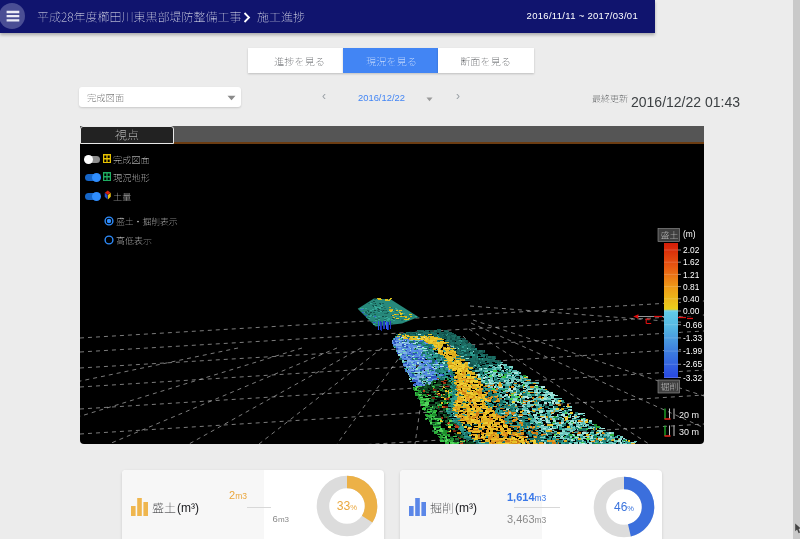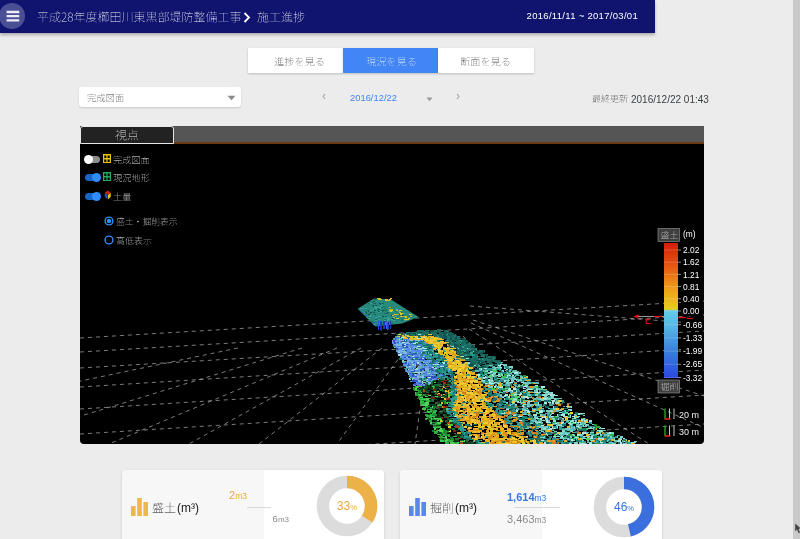--- a/index.html
+++ b/index.html
@@ -35,29 +35,29 @@
     <path transform="translate(0,11.4)" fill="#3f4246" d="M1.7 -5.3H5.3V-5.0H1.7ZM1.2 -0.9H5.3V-0.6H1.2ZM1.0 -8.1H1.3V0.2H1.0ZM3.4 -8.4H3.7V-1.2H3.4ZM3.3 -5.2 3.6 -5.1Q3.4 -4.5 3.1 -3.9Q2.8 -3.3 2.4 -2.8Q2.1 -2.2 1.7 -1.9Q1.7 -1.9 1.6 -2.0Q1.6 -2.1 1.5 -2.1Q1.9 -2.4 2.2 -2.9Q2.5 -3.4 2.8 -4.0Q3.1 -4.6 3.3 -5.2ZM4.8 -7.8 5.1 -7.7Q4.9 -7.3 4.7 -6.7Q4.5 -6.2 4.3 -5.9L4.0 -6.0Q4.2 -6.2 4.3 -6.6Q4.5 -6.9 4.6 -7.2Q4.8 -7.6 4.8 -7.8ZM1.9 -7.7 2.2 -7.8Q2.4 -7.4 2.5 -6.9Q2.7 -6.4 2.7 -6.0L2.4 -5.9Q2.4 -6.3 2.2 -6.8Q2.1 -7.3 1.9 -7.7ZM3.6 -4.4Q3.7 -4.3 3.9 -4.1Q4.1 -3.9 4.4 -3.7Q4.6 -3.5 4.9 -3.3Q5.1 -3.1 5.2 -3.0L4.9 -2.7Q4.8 -2.8 4.6 -3.1Q4.4 -3.3 4.2 -3.5Q4.0 -3.7 3.7 -3.9Q3.5 -4.1 3.4 -4.2ZM6.0 -5.0H9.8V-4.7H6.0ZM8.1 -4.8H8.4V0.7H8.1ZM5.8 -7.5 6.3 -7.4Q6.2 -7.3 6.1 -7.3V-3.9Q6.1 -3.4 6.1 -2.8Q6.0 -2.1 5.9 -1.5Q5.7 -0.9 5.4 -0.3Q5.1 0.3 4.6 0.9Q4.6 0.8 4.6 0.8Q4.5 0.7 4.5 0.7Q4.4 0.7 4.4 0.7Q5.0 -0.0 5.3 -0.8Q5.6 -1.6 5.7 -2.4Q5.8 -3.2 5.8 -3.9ZM9.3 -8.3 9.6 -8.0Q9.1 -7.8 8.5 -7.7Q7.9 -7.5 7.3 -7.3Q6.6 -7.2 6.0 -7.1Q6.0 -7.1 5.9 -7.2Q5.9 -7.3 5.9 -7.3Q6.5 -7.4 7.1 -7.6Q7.8 -7.7 8.4 -7.9Q8.9 -8.1 9.3 -8.3Z M13.8 -3.9H16.7V-3.6H13.8ZM13.8 -2.1H16.8V-1.8H13.8ZM11.6 -0.1H19.1V0.2H11.6ZM11.4 -5.8H19.2V0.7H18.9V-5.4H11.7V0.7H11.4ZM13.6 -5.6H13.9V0.0H13.6ZM16.6 -5.6H16.9V-0.0H16.6ZM15.1 -7.6 15.4 -7.4Q15.3 -7.0 15.1 -6.5Q15.0 -5.9 14.8 -5.6L14.5 -5.7Q14.6 -5.9 14.7 -6.3Q14.8 -6.6 14.9 -6.9Q15.0 -7.3 15.1 -7.6ZM10.9 -7.7H19.7V-7.4H10.9Z M24.8 -7.9Q24.8 -7.6 24.7 -7.2Q24.6 -6.8 24.4 -6.4Q24.2 -5.8 23.8 -5.2Q23.5 -4.7 23.1 -4.2Q23.4 -4.4 23.7 -4.5Q23.9 -4.6 24.2 -4.7Q24.5 -4.7 24.8 -4.7Q25.3 -4.7 25.7 -4.4Q26.1 -4.1 26.1 -3.6Q26.1 -3.4 26.1 -3.1Q26.1 -2.8 26.1 -2.5Q26.1 -2.1 26.1 -1.8Q26.1 -1.5 26.1 -1.2H25.8Q25.8 -1.5 25.8 -1.8Q25.8 -2.1 25.8 -2.5Q25.8 -2.8 25.8 -3.1Q25.8 -3.4 25.8 -3.6Q25.8 -4.0 25.5 -4.2Q25.2 -4.4 24.7 -4.4Q24.2 -4.4 23.7 -4.2Q23.2 -4.0 22.8 -3.7Q22.6 -3.5 22.4 -3.2Q22.2 -2.9 21.9 -2.7L21.6 -2.9Q22.4 -3.7 22.9 -4.4Q23.4 -5.0 23.7 -5.5Q23.9 -6.0 24.1 -6.4Q24.3 -6.8 24.4 -7.2Q24.5 -7.6 24.5 -8.0ZM21.7 -6.7Q22.1 -6.6 22.6 -6.6Q23.0 -6.6 23.3 -6.6Q24.0 -6.6 24.8 -6.6Q25.6 -6.7 26.4 -6.7Q27.1 -6.8 27.8 -6.9V-6.6Q27.3 -6.5 26.7 -6.5Q26.1 -6.4 25.6 -6.4Q25.0 -6.3 24.4 -6.3Q23.8 -6.3 23.3 -6.3Q23.1 -6.3 22.8 -6.3Q22.6 -6.3 22.3 -6.3Q22.0 -6.3 21.7 -6.3ZM29.2 -4.7Q29.1 -4.6 29.0 -4.6Q28.9 -4.6 28.8 -4.5Q28.7 -4.5 28.6 -4.4Q28.0 -4.2 27.3 -3.9Q26.5 -3.6 25.8 -3.2Q25.2 -2.9 24.8 -2.6Q24.3 -2.3 24.0 -1.9Q23.8 -1.5 23.8 -1.1Q23.8 -0.7 23.9 -0.5Q24.1 -0.3 24.4 -0.2Q24.8 -0.0 25.1 -0.0Q25.5 0.0 26.0 0.0Q26.5 0.0 27.2 -0.0Q28.0 -0.1 28.6 -0.2L28.6 0.1Q28.2 0.2 27.7 0.2Q27.2 0.3 26.8 0.3Q26.3 0.3 25.9 0.3Q25.3 0.3 24.7 0.2Q24.1 0.1 23.8 -0.2Q23.5 -0.5 23.5 -1.1Q23.5 -1.5 23.6 -1.8Q23.8 -2.2 24.1 -2.4Q24.5 -2.7 24.9 -3.0Q25.3 -3.2 25.7 -3.5Q26.2 -3.7 26.7 -4.0Q27.2 -4.2 27.7 -4.4Q28.1 -4.5 28.5 -4.7Q28.7 -4.8 28.8 -4.9Q28.9 -4.9 29.0 -5.0Z M32.9 -6.0V-4.5H38.5V-6.0ZM32.9 -4.2V-2.8H38.5V-4.2ZM32.9 -7.8V-6.3H38.5V-7.8ZM32.6 -8.1H38.8V-2.4H32.6ZM36.5 -2.6H36.8V0.0Q36.8 0.2 37.0 0.3Q37.1 0.3 37.5 0.3Q37.5 0.3 37.8 0.3Q38.1 0.3 38.4 0.3Q38.7 0.3 39.0 0.3Q39.3 0.3 39.4 0.3Q39.7 0.3 39.8 0.2Q39.9 0.1 39.9 -0.2Q40.0 -0.5 40.0 -1.2Q40.1 -1.2 40.1 -1.1Q40.2 -1.1 40.2 -1.1Q40.3 -1.1 40.3 -1.0Q40.3 -0.4 40.2 0.0Q40.1 0.4 40.0 0.5Q39.8 0.6 39.4 0.6Q39.4 0.6 39.2 0.6Q39.0 0.6 38.7 0.6Q38.5 0.6 38.2 0.6Q37.9 0.6 37.7 0.6Q37.5 0.6 37.5 0.6Q37.1 0.6 36.9 0.6Q36.7 0.6 36.6 0.4Q36.5 0.3 36.5 0.0ZM34.1 -2.6H34.5Q34.4 -1.9 34.2 -1.4Q34.0 -0.9 33.6 -0.5Q33.2 -0.1 32.7 0.2Q32.1 0.5 31.3 0.7Q31.3 0.7 31.2 0.6Q31.2 0.6 31.2 0.5Q31.1 0.5 31.1 0.4Q31.9 0.3 32.4 -0.0Q33.0 -0.3 33.3 -0.7Q33.7 -1.0 33.9 -1.5Q34.0 -2.0 34.1 -2.6Z M43.4 -7.3Q43.5 -7.3 43.7 -7.2Q43.8 -7.2 43.9 -7.2Q44.1 -7.2 44.5 -7.3Q44.8 -7.3 45.3 -7.3Q45.8 -7.3 46.3 -7.3Q46.7 -7.3 47.1 -7.4Q47.5 -7.4 47.6 -7.4Q47.8 -7.4 47.8 -7.4Q47.9 -7.4 48.0 -7.5L48.2 -7.2Q48.1 -7.1 48.0 -7.0Q47.9 -6.9 47.8 -6.8Q47.6 -6.7 47.2 -6.4Q46.9 -6.0 46.4 -5.6Q46.0 -5.2 45.5 -4.9Q45.0 -4.5 44.7 -4.2Q45.1 -4.3 45.6 -4.4Q46.1 -4.5 46.6 -4.5Q47.4 -4.5 48.0 -4.2Q48.6 -3.9 49.0 -3.4Q49.3 -2.9 49.3 -2.2Q49.3 -1.4 48.9 -0.8Q48.4 -0.3 47.7 0.0Q46.9 0.3 46.0 0.3Q45.3 0.3 44.9 0.1Q44.4 -0.0 44.2 -0.3Q44.0 -0.6 44.0 -0.9Q44.0 -1.2 44.2 -1.5Q44.3 -1.7 44.6 -1.9Q44.9 -2.0 45.3 -2.0Q46.0 -2.0 46.4 -1.7Q46.8 -1.4 47.0 -1.0Q47.3 -0.6 47.3 -0.1L47.0 0.0Q47.0 -0.8 46.5 -1.2Q46.1 -1.7 45.3 -1.7Q44.9 -1.7 44.6 -1.5Q44.3 -1.3 44.3 -0.9Q44.3 -0.5 44.8 -0.2Q45.2 0.0 46.0 0.0Q46.8 0.0 47.5 -0.2Q48.2 -0.5 48.6 -1.0Q49.0 -1.5 49.0 -2.2Q49.0 -2.8 48.7 -3.2Q48.4 -3.7 47.8 -3.9Q47.3 -4.2 46.6 -4.2Q45.9 -4.2 45.3 -4.1Q44.8 -4.0 44.4 -3.7Q43.9 -3.5 43.4 -3.1Q43.0 -2.7 42.4 -2.2L42.2 -2.4Q42.5 -2.7 43.0 -3.1Q43.4 -3.4 43.8 -3.8Q44.2 -4.1 44.6 -4.4Q44.9 -4.7 45.1 -4.9Q45.3 -5.1 45.7 -5.4Q46.0 -5.7 46.4 -6.0Q46.8 -6.3 47.2 -6.6Q47.5 -6.9 47.7 -7.1Q47.5 -7.1 47.2 -7.1Q46.8 -7.1 46.3 -7.1Q45.8 -7.0 45.3 -7.0Q44.9 -7.0 44.5 -7.0Q44.1 -7.0 44.0 -6.9Q43.8 -6.9 43.7 -6.9Q43.6 -6.9 43.4 -6.9Z"></path>
   </svg>
 <div style="position:absolute;left:79px;top:86.5px;width:162px;height:20.5px;background:#fff;border-radius:3px;box-shadow:0 1px 2px rgba(0,0,0,0.15)"></div>
 <svg style="position:absolute;left:87px;top:91.1px;" width="39" height="14" viewBox="0 0 39 14">
     <path transform="translate(0,10.4)" fill="#3a3a3a" d="M2.0 -5.0H7.3V-4.7H2.0ZM0.6 -3.2H8.7V-2.9H0.6ZM3.2 -3.1H3.5Q3.4 -2.4 3.2 -1.8Q3.1 -1.2 2.7 -0.8Q2.4 -0.3 1.9 0.1Q1.4 0.4 0.6 0.7Q0.6 0.6 0.5 0.6Q0.5 0.6 0.5 0.5Q0.4 0.5 0.4 0.5Q1.2 0.3 1.7 -0.1Q2.2 -0.4 2.5 -0.9Q2.8 -1.3 3.0 -1.9Q3.1 -2.5 3.2 -3.1ZM5.5 -3.1H5.8V-0.1Q5.8 0.1 5.9 0.1Q6.0 0.2 6.3 0.2Q6.4 0.2 6.6 0.2Q6.8 0.2 7.1 0.2Q7.4 0.2 7.6 0.2Q7.9 0.2 8.0 0.2Q8.2 0.2 8.3 0.1Q8.4 0.0 8.4 -0.3Q8.5 -0.6 8.5 -1.2Q8.5 -1.1 8.6 -1.1Q8.6 -1.1 8.7 -1.1Q8.7 -1.0 8.8 -1.0Q8.8 -0.4 8.7 -0.1Q8.6 0.2 8.5 0.3Q8.3 0.5 8.0 0.5Q8.0 0.5 7.7 0.5Q7.5 0.5 7.2 0.5Q6.9 0.5 6.6 0.5Q6.4 0.5 6.3 0.5Q6.0 0.5 5.8 0.4Q5.7 0.4 5.6 0.3Q5.5 0.1 5.5 -0.1ZM4.5 -7.7H4.8V-6.5H4.5ZM0.8 -6.6H8.5V-4.9H8.2V-6.4H1.1V-4.9H0.8Z M10.8 -4.3H13.3V-4.0H10.8ZM13.1 -4.3H13.4Q13.4 -4.3 13.4 -4.2Q13.4 -4.2 13.4 -4.1Q13.4 -4.1 13.4 -4.1Q13.4 -3.0 13.4 -2.3Q13.3 -1.6 13.3 -1.3Q13.2 -1.0 13.1 -0.9Q13.0 -0.8 12.9 -0.8Q12.8 -0.7 12.6 -0.7Q12.5 -0.7 12.2 -0.7Q11.8 -0.7 11.5 -0.7Q11.5 -0.8 11.5 -0.9Q11.4 -0.9 11.4 -1.0Q11.8 -1.0 12.1 -1.0Q12.5 -1.0 12.6 -1.0Q12.7 -1.0 12.8 -1.0Q12.8 -1.0 12.9 -1.0Q13.0 -1.1 13.0 -1.5Q13.1 -1.8 13.1 -2.4Q13.1 -3.1 13.1 -4.2ZM15.6 -7.4 15.7 -7.6Q16.1 -7.4 16.4 -7.2Q16.8 -7.0 17.1 -6.8Q17.4 -6.6 17.6 -6.4L17.4 -6.2Q17.2 -6.4 16.9 -6.6Q16.6 -6.8 16.3 -7.0Q15.9 -7.2 15.6 -7.4ZM17.1 -4.7 17.4 -4.7Q16.8 -2.8 15.8 -1.5Q14.7 -0.2 13.2 0.6Q13.2 0.6 13.2 0.5Q13.1 0.5 13.1 0.4Q13.1 0.4 13.0 0.4Q14.5 -0.4 15.5 -1.7Q16.6 -3.0 17.1 -4.7ZM10.8 -6.0H18.1V-5.7H10.8ZM10.7 -6.0H11.0V-3.5Q11.0 -3.0 10.9 -2.5Q10.9 -1.9 10.8 -1.4Q10.7 -0.8 10.5 -0.3Q10.3 0.2 10.0 0.7Q10.0 0.6 9.9 0.6Q9.9 0.6 9.8 0.5Q9.8 0.5 9.7 0.5Q10.2 -0.1 10.4 -0.8Q10.6 -1.5 10.6 -2.2Q10.7 -2.9 10.7 -3.5ZM14.6 -7.7H14.9Q14.9 -6.3 15.0 -5.0Q15.1 -3.8 15.4 -2.8Q15.6 -1.8 15.9 -1.1Q16.2 -0.4 16.6 -0.1Q16.9 0.3 17.4 0.3Q17.6 0.3 17.7 -0.1Q17.8 -0.5 17.9 -1.5Q17.9 -1.5 18.0 -1.4Q18.1 -1.4 18.1 -1.4Q18.1 -0.6 18.0 -0.2Q17.9 0.2 17.8 0.4Q17.6 0.6 17.4 0.6Q16.9 0.6 16.5 0.3Q16.2 0.0 15.9 -0.5Q15.6 -1.1 15.3 -1.8Q15.1 -2.6 15.0 -3.5Q14.8 -4.4 14.7 -5.5Q14.6 -6.5 14.6 -7.7Z M25.5 -6.1 25.8 -6.0Q24.9 -4.2 23.6 -2.8Q22.2 -1.5 20.6 -0.6Q20.5 -0.6 20.5 -0.7Q20.5 -0.7 20.4 -0.7Q20.4 -0.8 20.3 -0.8Q22.1 -1.6 23.4 -3.0Q24.7 -4.3 25.5 -6.1ZM20.6 -3.9 20.7 -4.1Q21.5 -3.8 22.2 -3.4Q23.0 -3.1 23.6 -2.7Q24.3 -2.3 24.9 -1.9Q25.5 -1.4 25.9 -1.1L25.8 -0.8Q25.4 -1.2 24.8 -1.6Q24.2 -2.0 23.5 -2.5Q22.8 -2.9 22.1 -3.2Q21.3 -3.6 20.6 -3.9ZM20.7 -6.0 20.9 -6.1Q21.2 -5.7 21.5 -5.3Q21.8 -4.8 21.9 -4.5L21.7 -4.3Q21.6 -4.7 21.3 -5.2Q21.0 -5.6 20.7 -6.0ZM22.6 -6.4 22.8 -6.4Q23.1 -6.0 23.3 -5.5Q23.5 -5.0 23.6 -4.6L23.3 -4.5Q23.3 -4.8 23.2 -5.1Q23.0 -5.4 22.9 -5.7Q22.7 -6.1 22.6 -6.4ZM19.5 -7.3H27.0V0.6H26.7V-7.0H19.8V0.6H19.5ZM19.7 -0.2H26.9V0.1H19.7Z M31.2 -3.6H33.9V-3.3H31.2ZM31.2 -1.9H33.9V-1.6H31.2ZM29.1 -0.1H36.0V0.1H29.1ZM29.0 -5.2H36.1V0.7H35.8V-5.0H29.3V0.7H29.0ZM31.0 -5.1H31.3V0.0H31.0ZM33.8 -5.1H34.0V-0.0H33.8ZM32.3 -6.9 32.7 -6.8Q32.5 -6.4 32.4 -5.9Q32.2 -5.4 32.1 -5.1L31.9 -5.2Q31.9 -5.4 32.0 -5.7Q32.1 -6.0 32.2 -6.3Q32.3 -6.6 32.3 -6.9ZM28.5 -7.0H36.6V-6.7H28.5Z"></path>
   </svg>
 <svg style="position:absolute;left:227px;top:94.5px" width="9" height="6" viewBox="0 0 9 6">
     <path d="M0.5 0.8 L4.5 5.2 L8.5 0.8 Z" fill="#8a8a8a"></path>
   </svg>
 <div style="position:absolute;left:322px;top:90px;width:10px;height:12px;color:#9aa0a6;font-size:12px;line-height:12px">‹</div>
-<div style="position:absolute;left:350px;top:92px;color:#4285f4;font-size:9.4px;letter-spacing:0px">2016/12/22</div>
+<div style="position:absolute;left:358px;top:92px;color:#4285f4;font-size:9.4px;letter-spacing:0px">2016/12/22</div>
 <svg style="position:absolute;left:426px;top:96.5px" width="7" height="5" viewBox="0 0 7 5">
     <path d="M0.5 0.6 L3.5 4.2 L6.5 0.6 Z" fill="#9a9a9a"></path>
   </svg>
 <div style="position:absolute;left:456px;top:90px;width:10px;height:12px;color:#9aa0a6;font-size:12px;line-height:12px">›</div>
 <svg style="position:absolute;left:592px;top:92.2px;" width="38" height="14" viewBox="0 0 38 14">
     <path transform="translate(0,10.1)" fill="#35383b" d="M1.9 -5.8V-4.9H7.1V-5.8ZM1.9 -6.9V-6.0H7.1V-6.9ZM1.7 -7.2H7.4V-4.6H1.7ZM0.6 -3.9H8.4V-3.7H0.6ZM4.5 -2.9H7.9V-2.6H4.5ZM1.5 -2.8H3.9V-2.5H1.5ZM1.5 -1.6H3.9V-1.4H1.5ZM5.2 -2.6Q5.6 -1.5 6.5 -0.7Q7.4 0.1 8.6 0.4Q8.6 0.4 8.6 0.5Q8.5 0.5 8.5 0.6Q8.5 0.6 8.4 0.6Q7.2 0.3 6.3 -0.6Q5.4 -1.4 5.0 -2.5ZM7.8 -2.9H7.9L7.9 -2.9L8.1 -2.8Q7.8 -1.9 7.2 -1.3Q6.6 -0.6 5.8 -0.1Q5.0 0.3 4.3 0.5Q4.3 0.5 4.2 0.4Q4.2 0.4 4.1 0.3Q4.7 0.2 5.2 -0.1Q5.8 -0.4 6.3 -0.8Q6.8 -1.2 7.2 -1.7Q7.6 -2.2 7.8 -2.8ZM0.5 -0.2Q0.9 -0.3 1.5 -0.3Q2.0 -0.4 2.7 -0.5Q3.3 -0.6 3.9 -0.7L3.9 -0.4Q3.0 -0.3 2.1 -0.2Q1.2 -0.0 0.5 0.1ZM3.8 -3.9H4.0V0.6H3.8ZM1.4 -3.9H1.7V-0.2H1.4Z M14.1 -2.6 14.3 -2.8Q14.6 -2.6 15.0 -2.5Q15.3 -2.3 15.6 -2.1Q15.9 -1.9 16.1 -1.7L15.9 -1.6Q15.7 -1.7 15.4 -1.9Q15.1 -2.1 14.8 -2.3Q14.4 -2.5 14.1 -2.6ZM13.1 -0.8 13.3 -1.0Q13.8 -0.9 14.3 -0.7Q14.8 -0.5 15.3 -0.3Q15.7 -0.1 16.2 0.1Q16.6 0.3 16.9 0.4L16.7 0.6Q16.3 0.4 15.7 0.1Q15.1 -0.1 14.4 -0.4Q13.8 -0.6 13.1 -0.8ZM14.3 -7.5 14.6 -7.4Q14.3 -6.8 13.8 -6.0Q13.3 -5.3 12.6 -4.7Q12.6 -4.7 12.5 -4.7Q12.5 -4.8 12.4 -4.8Q12.4 -4.8 12.4 -4.8Q12.9 -5.2 13.2 -5.7Q13.6 -6.1 13.9 -6.6Q14.2 -7.1 14.3 -7.5ZM13.9 -6.5H16.6V-6.2H13.8ZM16.5 -6.5H16.6L16.6 -6.5L16.8 -6.4Q16.4 -5.5 15.8 -4.7Q15.1 -4.0 14.4 -3.4Q13.6 -2.9 12.8 -2.5Q12.8 -2.5 12.8 -2.6Q12.7 -2.6 12.7 -2.6Q12.7 -2.7 12.6 -2.7Q13.4 -3.0 14.2 -3.6Q14.9 -4.1 15.5 -4.8Q16.1 -5.5 16.5 -6.4ZM13.8 -6.1Q14.2 -5.4 14.8 -4.7Q15.4 -4.0 16.1 -3.4Q16.9 -2.9 17.6 -2.5Q17.6 -2.5 17.6 -2.5Q17.5 -2.4 17.5 -2.4Q17.5 -2.4 17.4 -2.3Q16.7 -2.7 15.9 -3.2Q15.2 -3.8 14.6 -4.5Q14.0 -5.2 13.6 -6.0ZM10.9 -7.5 11.1 -7.4Q11.0 -7.0 10.8 -6.7Q10.6 -6.3 10.4 -6.0Q10.2 -5.7 10.0 -5.4L9.8 -5.6Q10.0 -5.8 10.2 -6.1Q10.4 -6.5 10.6 -6.8Q10.8 -7.2 10.9 -7.5ZM11.9 -6.5 12.1 -6.4Q11.9 -5.9 11.5 -5.3Q11.1 -4.7 10.8 -4.1Q10.4 -3.6 10.1 -3.2L9.9 -3.3Q10.1 -3.6 10.4 -4.0Q10.7 -4.4 10.9 -4.8Q11.2 -5.3 11.4 -5.7Q11.7 -6.1 11.9 -6.5ZM9.4 -5.8 9.6 -6.0Q9.9 -5.8 10.1 -5.5Q10.4 -5.2 10.6 -5.0Q10.8 -4.7 11.0 -4.5L10.8 -4.4Q10.7 -4.6 10.4 -4.8Q10.2 -5.1 10.0 -5.3Q9.7 -5.6 9.4 -5.8ZM11.5 -4.5 11.7 -4.5Q11.9 -4.3 12.1 -4.0Q12.3 -3.7 12.4 -3.4Q12.6 -3.1 12.6 -2.8L12.4 -2.7Q12.3 -3.0 12.2 -3.2Q12.0 -3.5 11.9 -3.9Q11.7 -4.2 11.5 -4.5ZM9.4 -3.4Q9.9 -3.4 10.7 -3.4Q11.4 -3.5 12.3 -3.5L12.2 -3.3Q11.5 -3.2 10.7 -3.2Q10.0 -3.1 9.4 -3.1ZM11.8 -2.5 12.0 -2.5Q12.2 -2.1 12.4 -1.7Q12.5 -1.2 12.6 -0.9L12.4 -0.8Q12.3 -1.1 12.1 -1.6Q12.0 -2.1 11.8 -2.5ZM10.0 -2.5 10.3 -2.4Q10.2 -1.8 10.0 -1.2Q9.8 -0.6 9.6 -0.2Q9.5 -0.2 9.5 -0.2Q9.4 -0.2 9.4 -0.3Q9.4 -0.3 9.3 -0.3Q9.6 -0.7 9.7 -1.3Q9.9 -1.9 10.0 -2.5ZM10.9 -3.3H11.2V0.7H10.9Z M18.6 -6.9H26.4V-6.7H18.6ZM22.4 -6.8H22.7V-3.5Q22.7 -3.0 22.6 -2.5Q22.6 -2.0 22.4 -1.6Q22.1 -1.1 21.7 -0.7Q21.3 -0.3 20.5 0.0Q19.8 0.4 18.6 0.6Q18.6 0.6 18.6 0.6Q18.6 0.5 18.5 0.5Q18.5 0.4 18.5 0.4Q19.6 0.2 20.4 -0.2Q21.1 -0.5 21.5 -0.9Q21.9 -1.2 22.1 -1.7Q22.3 -2.1 22.4 -2.5Q22.4 -3.0 22.4 -3.5ZM19.8 -3.9V-2.7H25.5V-3.9ZM19.8 -5.4V-4.2H25.5V-5.4ZM19.5 -5.7H25.8V-2.4H19.5ZM20.1 -2.2Q20.5 -1.5 21.1 -1.0Q21.7 -0.5 22.5 -0.3Q23.3 0.0 24.3 0.2Q25.3 0.3 26.6 0.4Q26.6 0.4 26.5 0.5Q26.5 0.6 26.5 0.7Q25.2 0.6 24.1 0.4Q23.1 0.3 22.3 -0.0Q21.5 -0.4 20.9 -0.9Q20.3 -1.4 19.9 -2.1Z M32.2 -4.4H35.6V-4.1H32.2ZM27.6 -6.5H31.5V-6.2H27.6ZM27.5 -2.9H31.6V-2.7H27.5ZM27.5 -4.4H31.7V-4.1H27.5ZM34.1 -4.3H34.4V0.6H34.1ZM29.5 -7.5H29.7V-6.3H29.5ZM29.5 -4.3H29.7V0.6H29.5ZM32.0 -6.7 32.4 -6.6Q32.4 -6.5 32.3 -6.5V-3.6Q32.3 -3.0 32.3 -2.5Q32.2 -1.9 32.1 -1.4Q31.9 -0.8 31.6 -0.3Q31.3 0.2 30.8 0.7Q30.8 0.7 30.8 0.6Q30.8 0.6 30.7 0.6Q30.7 0.5 30.6 0.5Q31.1 0.1 31.4 -0.4Q31.7 -0.9 31.8 -1.5Q32.0 -2.0 32.0 -2.5Q32.0 -3.1 32.0 -3.6ZM35.1 -7.4 35.4 -7.2Q35.0 -7.0 34.4 -6.8Q33.9 -6.7 33.3 -6.5Q32.7 -6.4 32.2 -6.3Q32.2 -6.4 32.1 -6.4Q32.1 -6.5 32.1 -6.5Q32.6 -6.6 33.2 -6.8Q33.8 -6.9 34.3 -7.1Q34.8 -7.2 35.1 -7.4ZM29.7 -2.4Q29.8 -2.3 30.0 -2.1Q30.2 -1.9 30.5 -1.7Q30.8 -1.4 31.0 -1.2Q31.2 -1.1 31.3 -1.0L31.1 -0.7Q31.0 -0.9 30.8 -1.1Q30.6 -1.3 30.3 -1.5Q30.1 -1.7 29.9 -1.9Q29.6 -2.1 29.5 -2.2ZM28.3 -6.0 28.5 -6.1Q28.7 -5.7 28.8 -5.3Q28.9 -4.9 28.9 -4.6L28.7 -4.5Q28.6 -4.8 28.5 -5.2Q28.4 -5.7 28.3 -6.0ZM30.6 -6.1 30.9 -6.0Q30.8 -5.6 30.6 -5.2Q30.5 -4.8 30.3 -4.5L30.1 -4.6Q30.2 -4.8 30.3 -5.0Q30.4 -5.3 30.5 -5.6Q30.6 -5.9 30.6 -6.1ZM29.5 -2.9 29.7 -2.8Q29.4 -2.3 29.1 -1.8Q28.7 -1.3 28.3 -0.8Q27.9 -0.4 27.6 -0.1Q27.5 -0.2 27.5 -0.2Q27.4 -0.3 27.4 -0.3Q27.7 -0.6 28.1 -1.0Q28.5 -1.4 28.9 -1.9Q29.2 -2.4 29.5 -2.9Z"></path>
   </svg>
-<div style="position:absolute;left:631px;top:94.3px;color:#3c4043;font-size:10px">2016/12/22 01:43</div>
+<div style="position:absolute;left:631px;top:94.3px;color:#3c4043;font-size:14px">2016/12/22 01:43</div>
 <div style="position:absolute;left:80px;top:126px;width:624px;height:318px;background:#000;border-radius:0 0 4px 4px">
 <div style="position:absolute;left:0;top:0;width:624px;height:18px;background:#555;border-bottom:2px solid #6b3c12"></div>
 <div style="position:absolute;left:0;top:0;width:94px;height:18px;background:#222;border:1px solid #e8e8e8;border-radius:3px 3px 0 0"></div>
 <svg style="position:absolute;left:34.5px;top:0.1999999999999993px;" width="26" height="19" viewBox="0 0 26 19">
       <path transform="translate(0,13.4)" fill="#fff" d="M8.6 -2.8H8.9V0.1Q8.9 0.3 9.0 0.4Q9.1 0.4 9.4 0.4Q9.5 0.4 9.8 0.4Q10.0 0.4 10.3 0.4Q10.6 0.4 10.7 0.4Q10.9 0.4 11.0 0.3Q11.1 0.2 11.1 -0.1Q11.1 -0.4 11.2 -1.1Q11.2 -1.1 11.3 -1.0Q11.3 -1.0 11.4 -1.0Q11.4 -1.0 11.5 -0.9Q11.5 -0.3 11.4 0.1Q11.4 0.5 11.2 0.6Q11.1 0.8 10.8 0.8Q10.7 0.8 10.5 0.8Q10.3 0.8 10.1 0.8Q9.8 0.8 9.6 0.8Q9.4 0.8 9.4 0.8Q9.1 0.8 8.9 0.7Q8.7 0.7 8.7 0.5Q8.6 0.4 8.6 0.1ZM6.1 -6.9V-5.2H10.2V-6.9ZM6.1 -4.8V-3.1H10.2V-4.8ZM6.1 -9.0V-7.3H10.2V-9.0ZM5.7 -9.3H10.5V-2.7H5.7ZM6.9 -2.9H7.3Q7.2 -2.0 6.9 -1.2Q6.6 -0.5 6.0 0.0Q5.5 0.5 4.5 0.9Q4.5 0.8 4.5 0.8Q4.4 0.7 4.4 0.7Q4.3 0.6 4.3 0.6Q5.2 0.3 5.7 -0.2Q6.3 -0.7 6.6 -1.4Q6.8 -2.0 6.9 -2.9ZM0.7 -7.7H4.6V-7.3H0.7ZM2.7 -4.6 3.0 -5.0V0.8H2.7ZM2.7 -10.0H3.0V-7.5H2.7ZM3.1 -5.1Q3.2 -4.9 3.5 -4.7Q3.8 -4.4 4.1 -4.1Q4.4 -3.8 4.7 -3.5Q5.0 -3.3 5.1 -3.1L4.9 -2.8Q4.8 -3.0 4.5 -3.3Q4.2 -3.6 3.9 -3.9Q3.6 -4.2 3.3 -4.4Q3.0 -4.7 2.8 -4.8ZM4.4 -7.7H4.5L4.6 -7.7L4.8 -7.6Q4.4 -6.5 3.7 -5.6Q3.0 -4.6 2.2 -3.9Q1.4 -3.1 0.6 -2.5Q0.5 -2.6 0.5 -2.6Q0.4 -2.7 0.4 -2.7Q0.4 -2.7 0.3 -2.8Q1.1 -3.3 1.9 -4.1Q2.7 -4.8 3.4 -5.7Q4.0 -6.6 4.4 -7.6Z M17.7 -10.0H18.0V-6.0H17.7ZM14.5 -5.8V-3.1H21.5V-5.8ZM14.1 -6.2H21.9V-2.7H14.1ZM17.9 -8.5H22.9V-8.1H17.9ZM16.3 -1.5 16.7 -1.5Q16.8 -1.2 16.8 -0.8Q16.9 -0.4 16.9 0.0Q17.0 0.4 17.0 0.6L16.6 0.7Q16.6 0.4 16.6 0.0Q16.5 -0.3 16.5 -0.8Q16.4 -1.2 16.3 -1.5ZM18.8 -1.5 19.1 -1.6Q19.3 -1.2 19.5 -0.8Q19.7 -0.4 19.8 -0.0Q20.0 0.3 20.0 0.6L19.7 0.7Q19.6 0.4 19.5 0.0Q19.3 -0.3 19.2 -0.8Q19.0 -1.2 18.8 -1.5ZM21.3 -1.6 21.6 -1.8Q21.9 -1.4 22.2 -1.0Q22.5 -0.6 22.8 -0.2Q23.1 0.2 23.2 0.6L22.9 0.7Q22.8 0.4 22.5 -0.0Q22.2 -0.4 21.9 -0.9Q21.6 -1.3 21.3 -1.6ZM14.4 -1.7 14.7 -1.6Q14.4 -1.0 13.9 -0.3Q13.5 0.4 13.0 0.9L12.6 0.7Q13.2 0.3 13.6 -0.4Q14.1 -1.1 14.4 -1.7Z"></path>
     </svg>
 <svg width="624" height="300" viewBox="0 0 624 300" style="position:absolute;left:0;top:18px" font-family="Liberation Sans, sans-serif">
       <defs>
         <linearGradient id="lg" x1="0" y1="0" x2="0" y2="1">
           <stop offset="0" stop-color="#d51d08"></stop>

